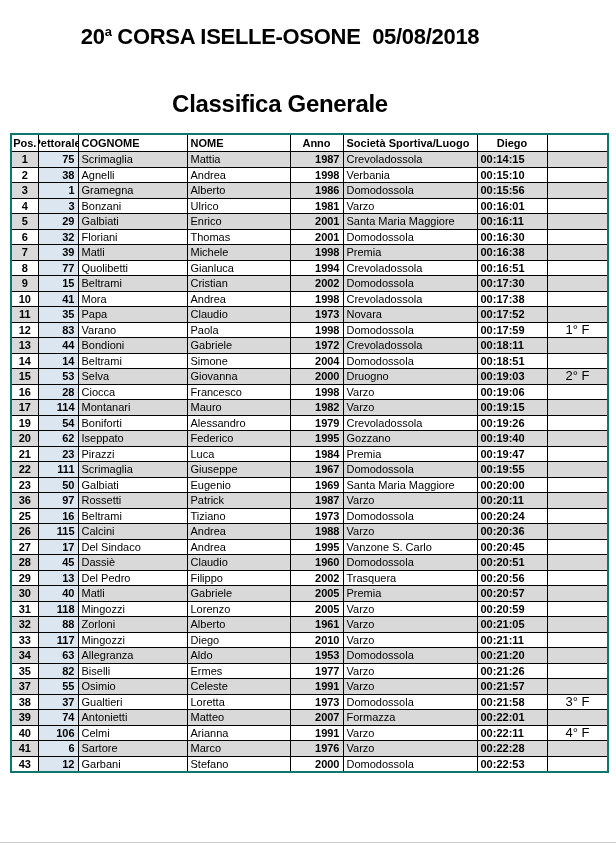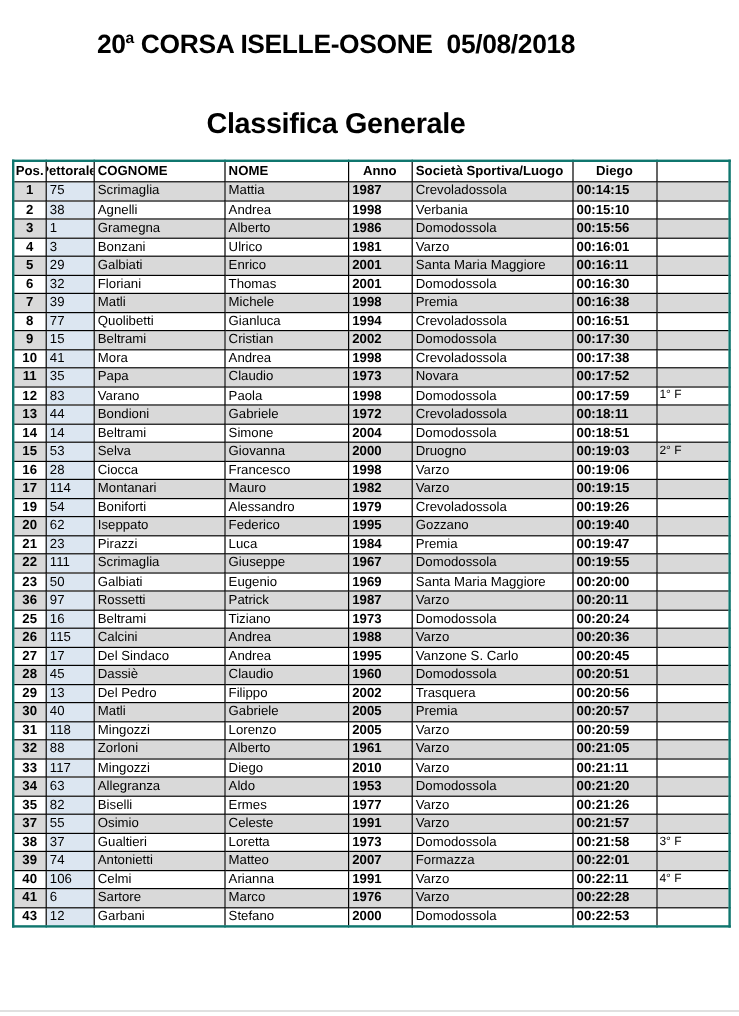--- a/index.html
+++ b/index.html
@@ -44,24 +44,24 @@
     height:14.5px;line-height:14.5px;
     white-space:nowrap;overflow:hidden;
     text-align:left;vertical-align:middle;
   }
   thead th{font-weight:bold;height:16px;line-height:16px;background:#fff;}
   th.pos,th.bib,th.anno,th.tempo{text-align:center;padding:0 1px;}
   th.bib span{display:inline-block;margin-left:-6px;}
   tbody tr:nth-child(odd) td{background:#d9d9d9;}
   tbody td{background:#ffffff;}
   tbody td.pos{font-weight:bold;text-align:center;}
-  tbody td.bib{background:#dce6f1 !important;font-weight:normal;text-align:left;}
-  tbody td.anno{font-weight:bold;text-align:left;}
+  tbody td.bib{background:#dce6f1 !important;font-weight:bold;text-align:right;}
+  tbody td.anno{font-weight:bold;text-align:right;}
   tbody td.tempo{font-weight:bold;text-align:left;}
-  tbody td.note{font-size:10px;padding:0 2px;}
+  tbody td.note{font-size:13px;padding:0 18px;}
   .page-bottom-edge{
     position:absolute;top:842px;left:0;width:616px;height:1px;
     background:#cccccc;
   }
 </style>
 </head>
 <body>
 
 <div class="page">
 

